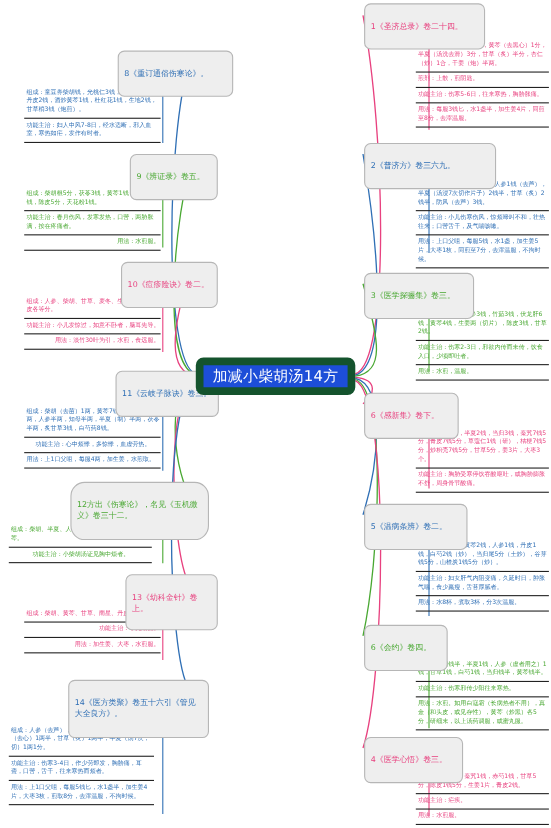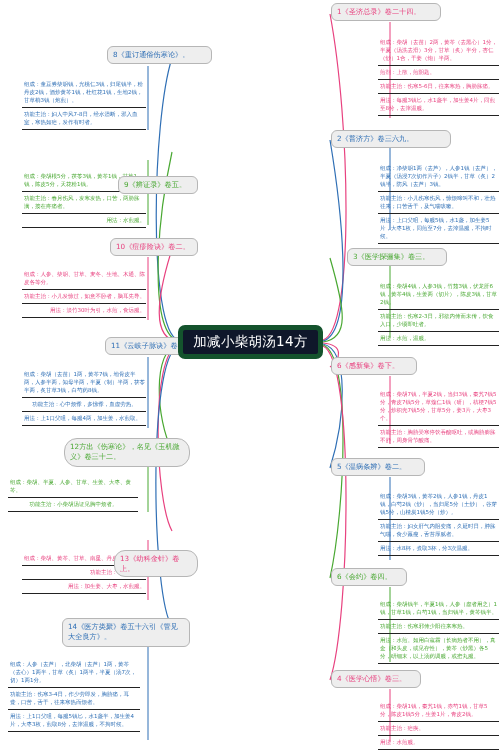--- a/index.html
+++ b/index.html
@@ -10,39 +10,39 @@
     position:relative;
     overflow:hidden;
   }
   #canvas{position:absolute;left:0;top:0;width:501px;height:753px;}
   #links{position:absolute;left:0;top:0;width:501px;height:753px;pointer-events:none;}
 
   .center-node{
     position:absolute;
     left:178px;top:325px;
     width:145px;height:34px;
-    background:#0f172a;
-    border:5px solid #14532d;
+    background:#1d4ed8;
+    border:7px solid #14532d;
     border-radius:7px;
     color:#ffffff;
     font-size:13.5px;
     display:flex;align-items:center;justify-content:center;
     letter-spacing:0.3px;
     z-index:50;
     box-sizing:border-box;
   }
 
   .branch{position:absolute;}
 
   .title-box{
     position:absolute;
     background:#eeeeee;
     border:1px solid #b6b6b6;
     border-radius:6px;
-    padding:3px 5px;
+    padding:15px 5px;
     font-size:7.2px;
     line-height:1.35;
     box-sizing:border-box;
     z-index:40;
   }
   .title-box.two-line{line-height:1.45;}
 
   .details{
     position:absolute;
     z-index:30;
@@ -121,21 +121,21 @@
   <div class="branch c-blue">
     <div class="title-box" style="left:331px;top:130px;width:120px;">2《普济方》卷三六九。</div>
     <div class="details side-right" style="left:378px;top:164px;width:121px;">
       <div class="detail-item">组成：净柴胡1两（去芦），人参1钱（去芦），半夏（汤浸7次切作片子）2钱半，甘草（炙）2钱半，防风（去芦）3钱。</div>
       <div class="detail-item">功能主治：小儿伤寒伤风，惊烦啼叫不和，壮热往来；口苦舌干，及气喘咳嗽。</div>
       <div class="detail-item">用法：上口父咀，每服5钱，水1盏，加生姜5片，大枣1枚，同煎至7分，去滓温服，不拘时候。</div>
     </div>
   </div>
 
   <div class="branch c-green">
-    <div class="title-box" style="left:331px;top:248px;width:100px;margin-left:16px;">3《医学探骊集》卷三。</div>
+    <div class="title-box" style="left:331px;top:248px;width:100px;">3《医学探骊集》卷三。</div>
     <div class="details side-right" style="left:378px;top:282px;width:121px;">
       <div class="detail-item">组成：柴胡4钱，人参3钱，竹茹3钱，伏龙肝6钱，黄芩4钱，生姜两（切片），陈皮3钱，甘草2钱。</div>
       <div class="detail-item">功能主治：伤寒2-3日，邪欲内传而未传，饮食入口，少顷即吐者。</div>
       <div class="detail-item">用法：水煎，温服。</div>
     </div>
   </div>
 
   <div class="branch c-pink">
     <div class="title-box" style="left:331px;top:357px;width:86px;">6《感新集》卷下。</div>
     <div class="details side-right" style="left:378px;top:390px;width:121px;">
@@ -173,21 +173,21 @@
 
   <div class="branch c-blue">
     <div class="title-box" style="left:107px;top:46px;width:105px;">8《重订通俗伤寒论》。</div>
     <div class="details side-left" style="left:22px;top:80px;width:124px;">
       <div class="detail-item">组成：童豆券柴胡钱，光桃仁3钱，归尾钱半，粉丹皮2钱，酒炒黄芩1钱，杜红花1钱，生地2钱，甘草梢3钱（炮煎）。</div>
       <div class="detail-item">功能主治：妇人中风7-8日，经水适断，邪入血室，寒热如疟，发作有时者。</div>
     </div>
   </div>
 
   <div class="branch c-green">
-    <div class="title-box" style="left:118px;top:140px;width:80px;margin-top:36px;">9《辨证录》卷五。</div>
+    <div class="title-box" style="left:118px;top:140px;width:80px;">9《辨证录》卷五。</div>
     <div class="details side-left" style="left:22px;top:172px;width:124px;">
       <div class="detail-item">组成：柴胡根5分，茯苓3钱，黄芩1钱，甘草1钱，陈皮5分，天花粉1钱。</div>
       <div class="detail-item">功能主治：春月伤风，发寒发热，口苦，两胁胀满，按在疼痛者。</div>
       <div class="detail-item" style="text-align:right;">用法：水煎服。</div>
     </div>
   </div>
 
   <div class="branch c-pink">
     <div class="title-box" style="left:110px;top:238px;width:88px;">10《痘疹险诀》卷二。</div>
     <div class="details side-left" style="left:22px;top:270px;width:124px;">
@@ -208,21 +208,21 @@
 
   <div class="branch c-green">
     <div class="title-box two-line" style="left:64px;top:438px;width:126px;border-radius:13px;">12方出《伤寒论》，名见《玉机微义》卷三十二。</div>
     <div class="details side-left" style="left:8px;top:478px;width:130px;">
       <div class="detail-item">组成：柴胡、半夏、人参、甘草、生姜、大枣、黄芩。</div>
       <div class="detail-item" style="text-align:center;">功能主治：小柴胡汤证见胸中烦者。</div>
     </div>
   </div>
 
   <div class="branch c-pink">
-    <div class="title-box" style="left:114px;top:550px;width:84px;border-radius:11px;">13《幼科金针》卷上。</div>
+    <div class="title-box" style="left:114px;top:522px;width:84px;">13《幼科金针》卷上。</div>
     <div class="details side-left" style="left:22px;top:554px;width:124px;">
       <div class="detail-item">组成：柴胡、黄芩、甘草、南星、丹皮、钩半夏。</div>
       <div class="detail-item" style="text-align:right;">功能主治：小儿潮热。</div>
       <div class="detail-item" style="text-align:right;">用法：加生姜、大枣，水煎服。</div>
     </div>
   </div>
 
   <div class="branch c-blue">
     <div class="title-box two-line" style="left:62px;top:618px;width:128px;">14《医方类聚》卷五十六引《管见大全良方》。</div>
     <div class="details side-left" style="left:8px;top:660px;width:132px;">

